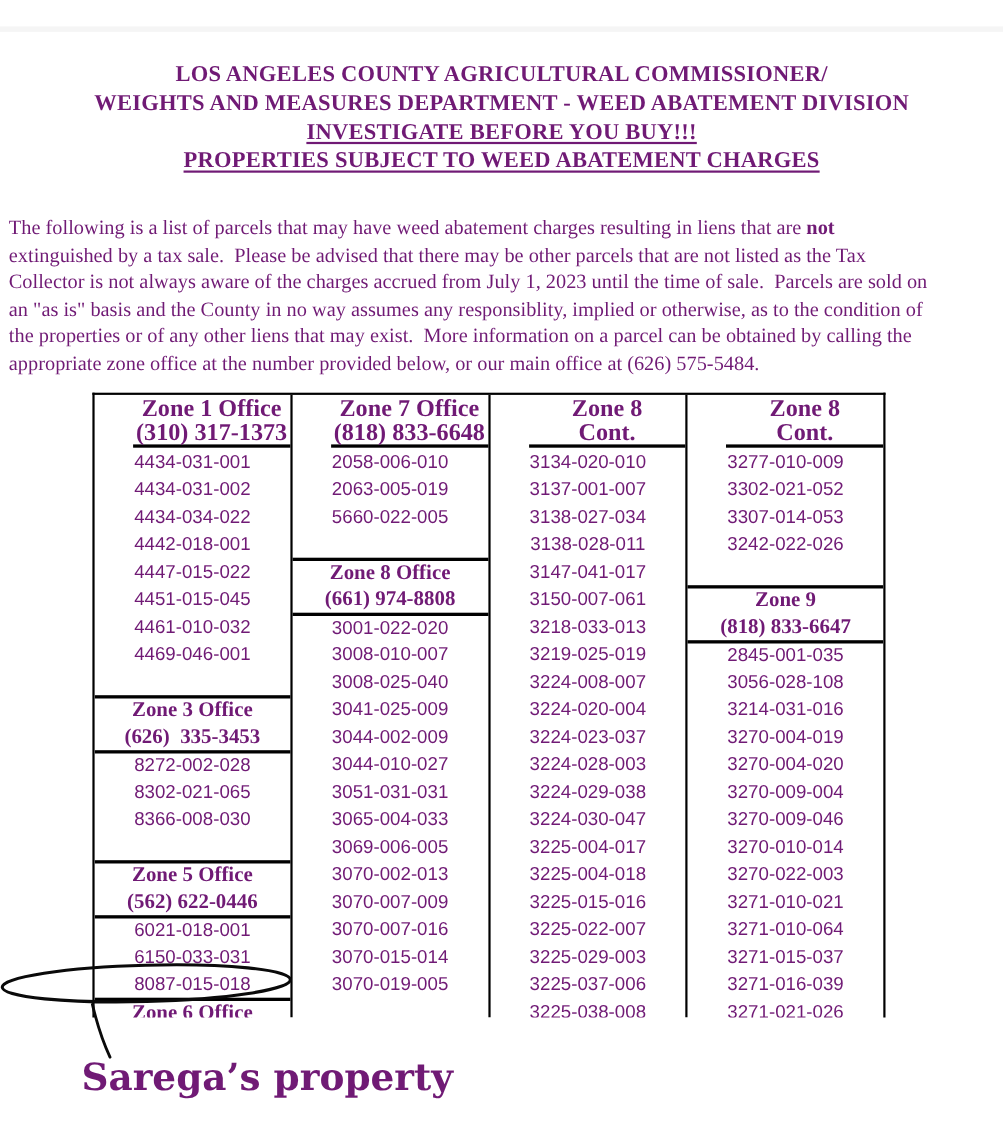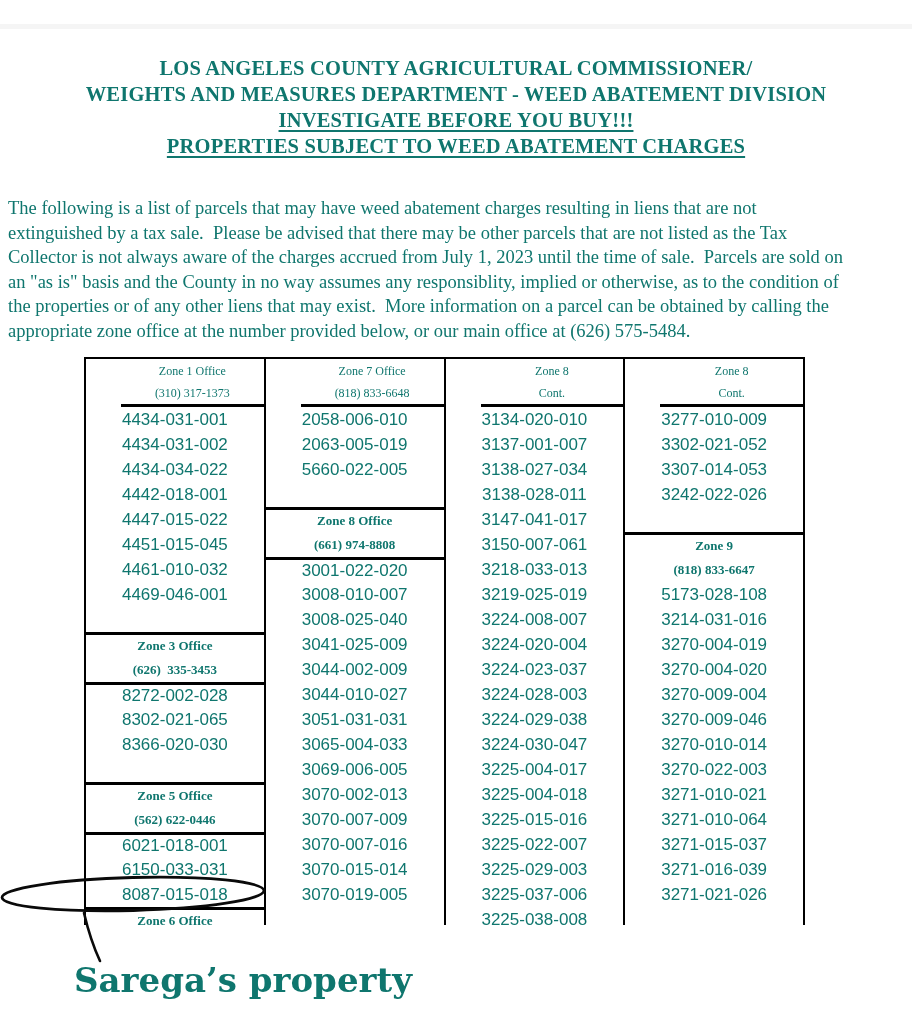--- a/index.html
+++ b/index.html
@@ -1,46 +1,46 @@
 <!DOCTYPE html>
 <html><head>
 <meta charset="utf-8">
 <style>
   html,body { margin:0; padding:0; background:#ffffff; }
   .page {
     position:relative; width:912px; height:1024px; overflow:hidden;
-    background:#ffffff; color:#0f766e;
+    background:#ffffff; color:#701a75;
     font-family:"Liberation Serif", serif;
   }
   .scan-band { position:absolute; left:0; top:24px; width:912px; height:5px; }
 
   
   .doc-title { position:absolute; left:0; top:55px; width:912px; text-align:center;
                font-weight:bold; font-size:20.5px; line-height:26px; letter-spacing:0.2px; }
   .title-line.u { text-decoration:underline; text-decoration-thickness:2px; text-underline-offset:3px; }
 
   
   .intro { position:absolute; left:8px; top:196px; width:900px;
            font-size:18.5px; line-height:24.6px; }
   .para-line { white-space:pre; }
-  .para-line .b { font-weight:normal; }
+  .para-line .b { font-weight:bold; }
 
   
   .wa-table { position:absolute; left:84px; top:357px; width:721px; height:568px;
               box-sizing:border-box; display:flex; overflow:hidden;
               border:2px solid #000; border-bottom:none; background:#fff; }
   .col { flex:1 1 0; box-sizing:border-box; border-right:2px solid #000; }
   .col:last-child { border-right:none; }
   .col-head { box-sizing:border-box; height:48px; border-bottom:3px solid #000;
               display:flex; flex-direction:column; justify-content:center;
-              text-align:center; font-weight:normal; font-size:12px; line-height:22px;
+              text-align:center; font-weight:bold; font-size:22px; line-height:22px;
               font-family:"Liberation Serif", serif; white-space:pre;margin-left:35px; }
   .cell { box-sizing:border-box; height:25px; line-height:25px; text-align:center;
           font-family:"Liberation Sans", sans-serif; font-size:17px; white-space:pre; }
-  .cell.head { font-family:"Liberation Serif", serif; font-weight:bold; font-size:13px; }
+  .cell.head { font-family:"Liberation Serif", serif; font-weight:bold; font-size:19px; }
   .cell.rule { border-top:3px solid #000; line-height:21px; }
   .cell.blank { }
 
   
   .overlay { position:absolute; left:0; top:0; width:912px; height:1024px; pointer-events:none; }
   .annotation-label { position:absolute; left:74px; top:961px;
                       font-family:"DejaVu Serif", serif; font-weight:bold;
                       font-size:34px; line-height:38px; white-space:nowrap; }
 </style>
 </head>
@@ -75,21 +75,21 @@
         <div class="cell data">4442-018-001</div>
         <div class="cell data">4447-015-022</div>
         <div class="cell data">4451-015-045</div>
         <div class="cell data">4461-010-032</div>
         <div class="cell data">4469-046-001</div>
         <div class="cell blank"></div>
         <div class="cell head rule">Zone 3 Office</div>
         <div class="cell head">(626)  335-3453</div>
         <div class="cell data rule">8272-002-028</div>
         <div class="cell data">8302-021-065</div>
-        <div class="cell data">8366-020-030</div>
+        <div class="cell data">8366-008-030</div>
         <div class="cell blank"></div>
         <div class="cell head rule">Zone 5 Office</div>
         <div class="cell head">(562) 622-0446</div>
         <div class="cell data rule">6021-018-001</div>
         <div class="cell data">6150-033-031</div>
         <div class="cell data">8087-015-018</div>
         <div class="cell head rule">Zone 6 Office</div>
       </div>
       <div class="col">
         <div class="col-head"><div>Zone 7 Office</div><div>(818) 833-6648</div></div>
@@ -140,21 +140,22 @@
       </div>
       <div class="col">
         <div class="col-head"><div>Zone 8</div><div>Cont.</div></div>
         <div class="cell data">3277-010-009</div>
         <div class="cell data">3302-021-052</div>
         <div class="cell data">3307-014-053</div>
         <div class="cell data">3242-022-026</div>
         <div class="cell blank"></div>
         <div class="cell head rule">Zone 9</div>
         <div class="cell head">(818) 833-6647</div>
-        <div class="cell data">5173-028-108</div>
+        <div class="cell data rule">2845-001-035</div>
+        <div class="cell data">3056-028-108</div>
         <div class="cell data">3214-031-016</div>
         <div class="cell data">3270-004-019</div>
         <div class="cell data">3270-004-020</div>
         <div class="cell data">3270-009-004</div>
         <div class="cell data">3270-009-046</div>
         <div class="cell data">3270-010-014</div>
         <div class="cell data">3270-022-003</div>
         <div class="cell data">3271-010-021</div>
         <div class="cell data">3271-010-064</div>
         <div class="cell data">3271-015-037</div>

